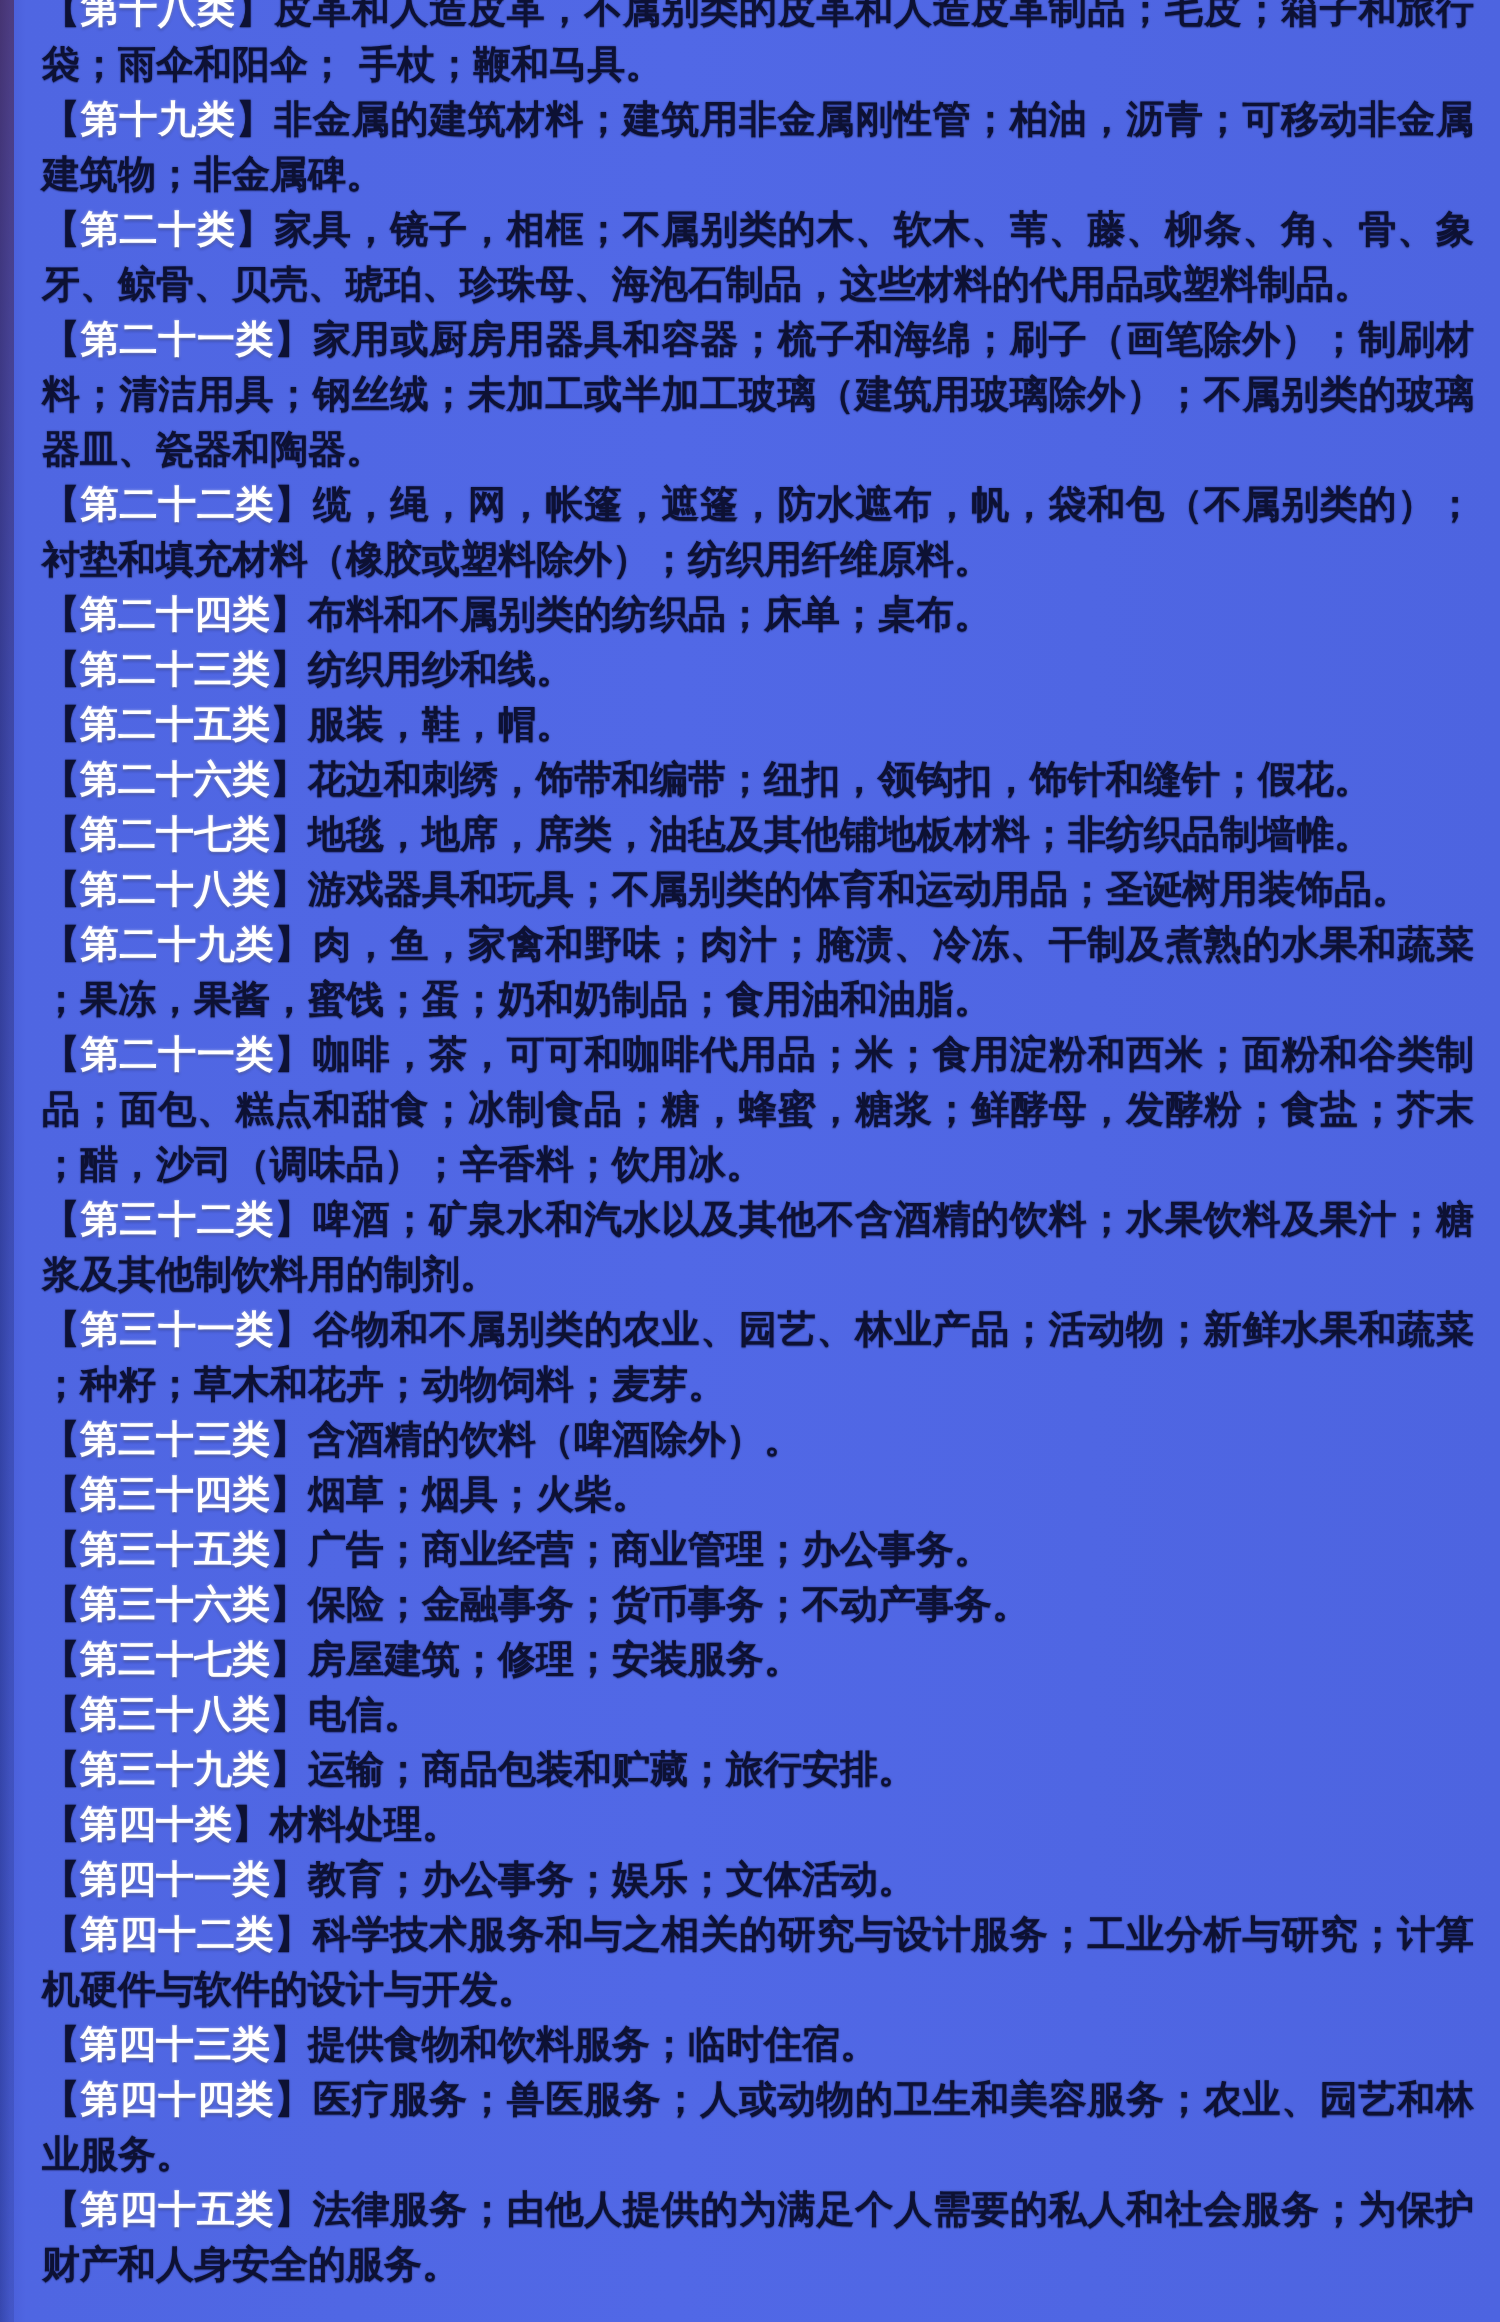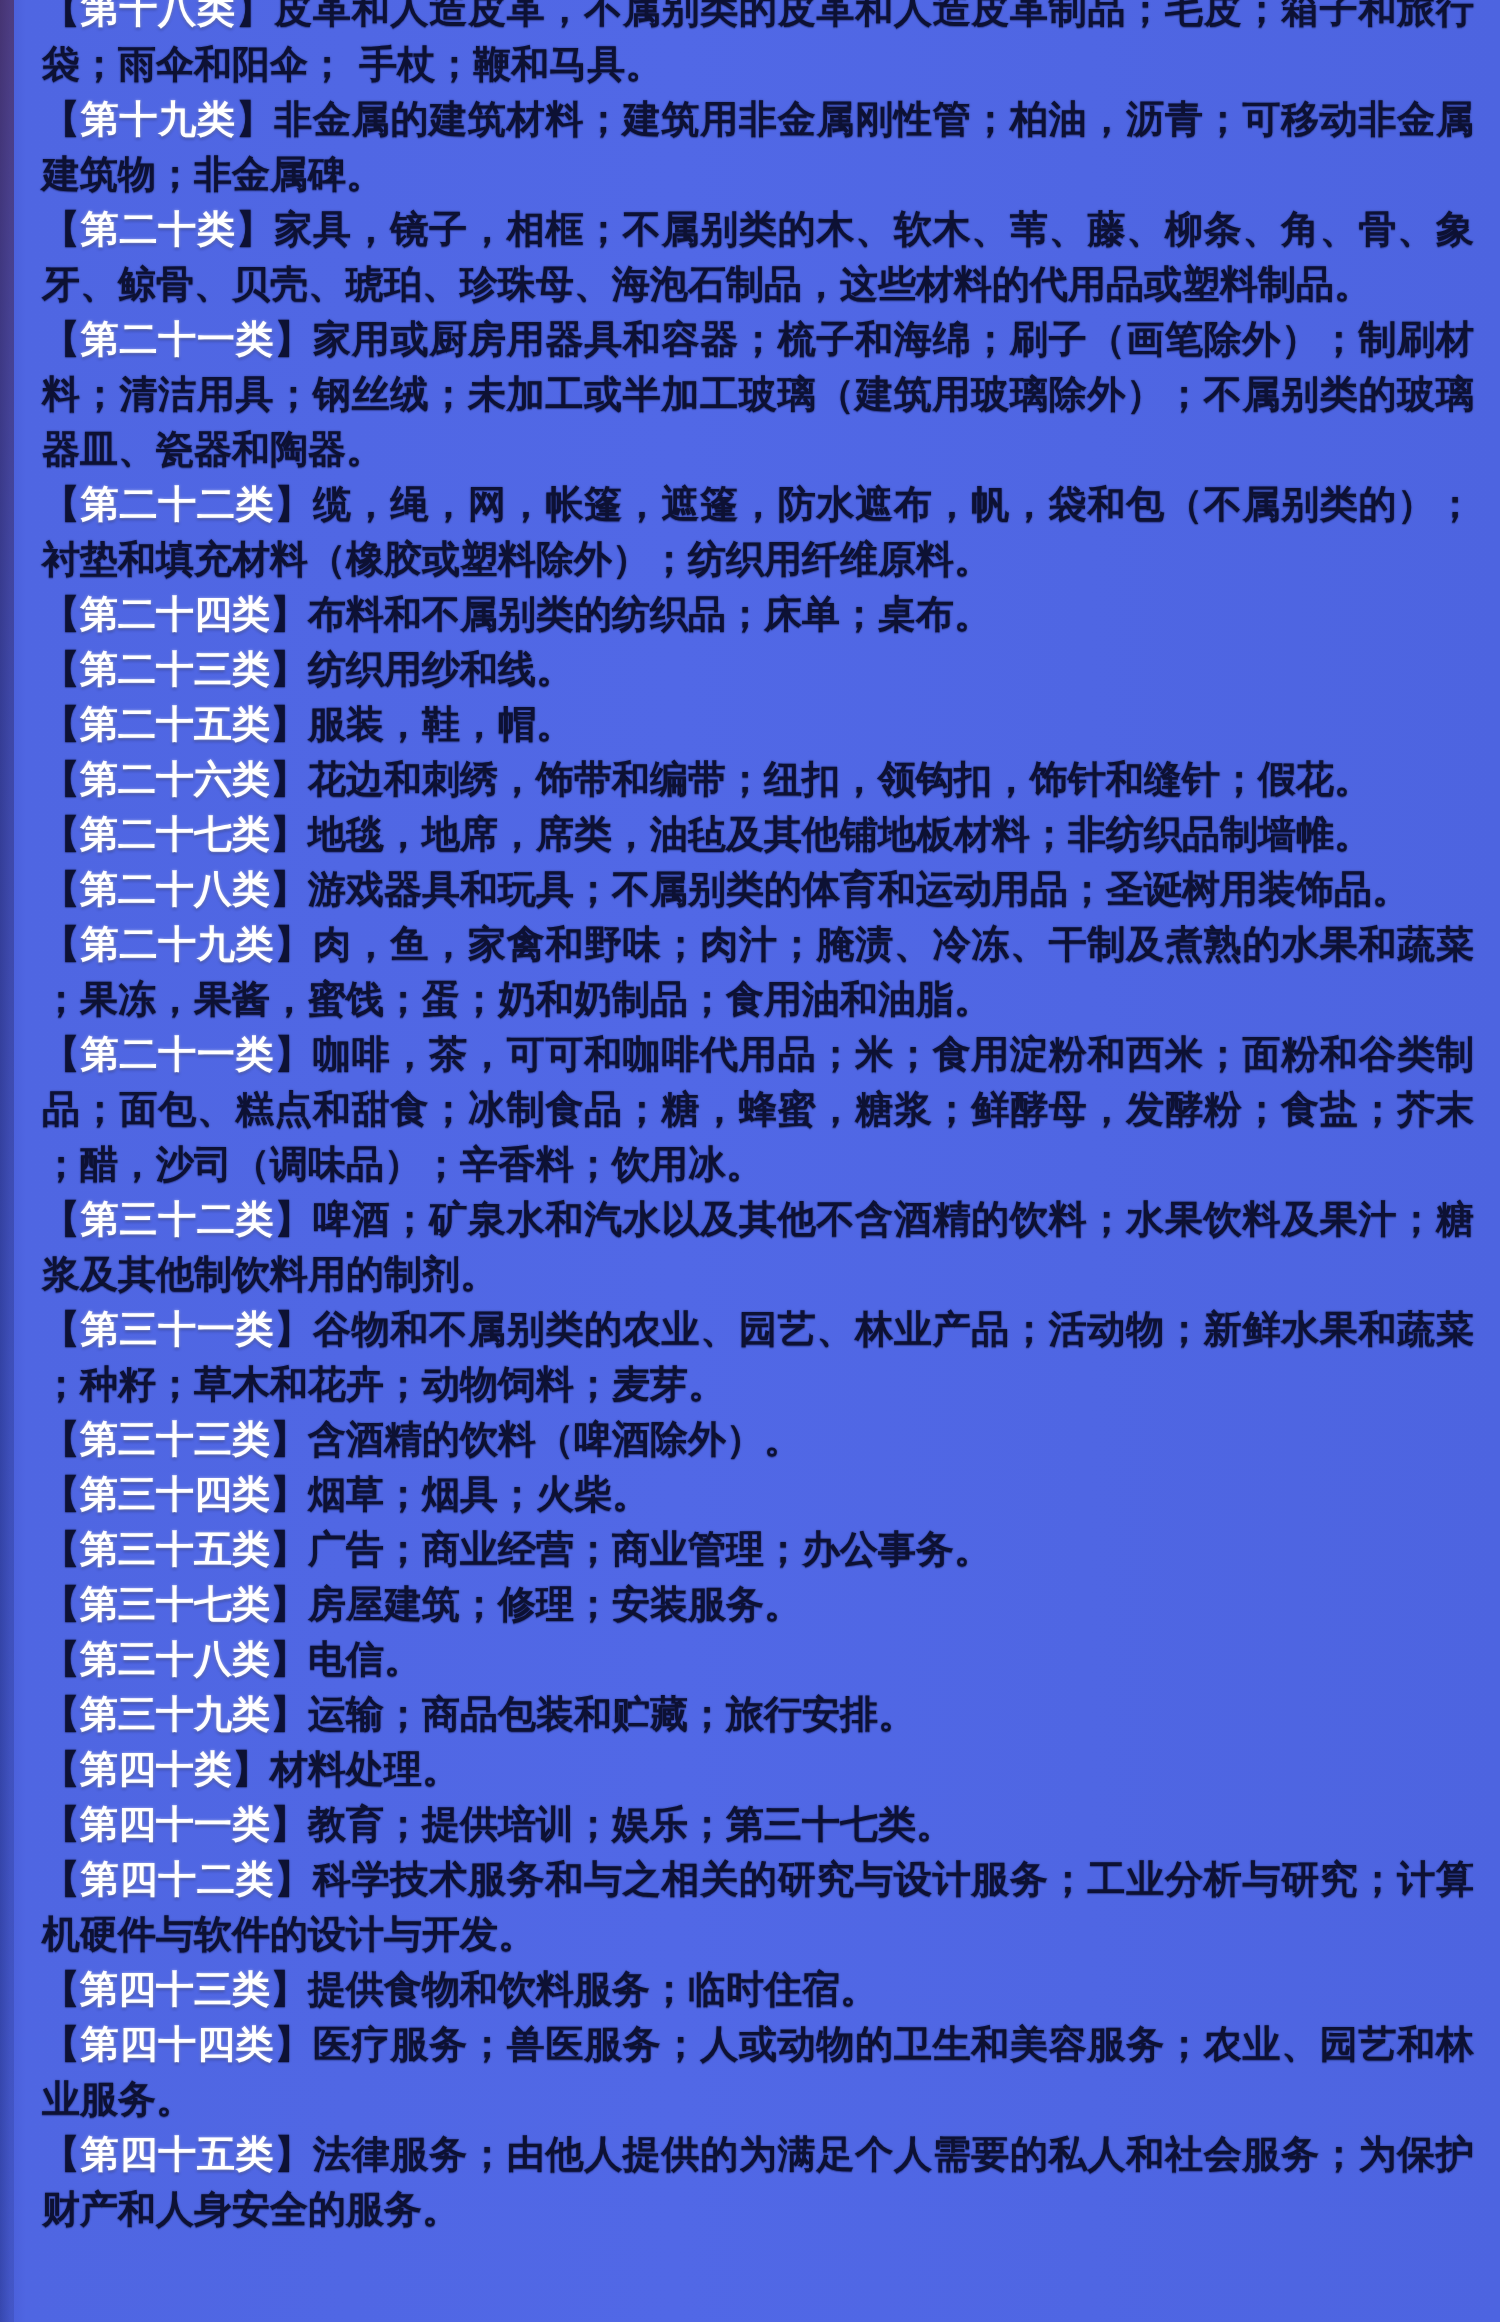--- a/index.html
+++ b/index.html
@@ -68,22 +68,23 @@
     <p class="entry"><span class="bracket">【</span><span class="label">第二十六类</span><span class="bracket">】</span><span class="desc">花边和刺绣，饰带和编带；纽扣，领钩扣，饰针和缝针；假花。</span></p>
     <p class="entry"><span class="bracket">【</span><span class="label">第二十七类</span><span class="bracket">】</span><span class="desc">地毯，地席，席类，油毡及其他铺地板材料；非纺织品制墙帷。</span></p>
     <p class="entry"><span class="bracket">【</span><span class="label">第二十八类</span><span class="bracket">】</span><span class="desc">游戏器具和玩具；不属别类的体育和运动用品；圣诞树用装饰品。</span></p>
     <p class="entry"><span class="bracket">【</span><span class="label">第二十九类</span><span class="bracket">】</span><span class="desc">肉，鱼，家禽和野味；肉汁；腌渍、冷冻、干制及煮熟的水果和蔬菜；果冻，果酱，蜜饯；蛋；奶和奶制品；食用油和油脂。</span></p>
     <p class="entry"><span class="bracket">【</span><span class="label">第二十一类</span><span class="bracket">】</span><span class="desc">咖啡，茶，可可和咖啡代用品；米；食用淀粉和西米；面粉和谷类制品；面包、糕点和甜食；冰制食品；糖，蜂蜜，糖浆；鲜酵母，发酵粉；食盐；芥末；醋，沙司（调味品）；辛香料；饮用冰。</span></p>
     <p class="entry"><span class="bracket">【</span><span class="label">第三十二类</span><span class="bracket">】</span><span class="desc">啤酒；矿泉水和汽水以及其他不含酒精的饮料；水果饮料及果汁；糖浆及其他制饮料用的制剂。</span></p>
     <p class="entry"><span class="bracket">【</span><span class="label">第三十一类</span><span class="bracket">】</span><span class="desc">谷物和不属别类的农业、园艺、林业产品；活动物；新鲜水果和蔬菜；种籽；草木和花卉；动物饲料；麦芽。</span></p>
     <p class="entry"><span class="bracket">【</span><span class="label">第三十三类</span><span class="bracket">】</span><span class="desc">含酒精的饮料（啤酒除外）。</span></p>
     <p class="entry"><span class="bracket">【</span><span class="label">第三十四类</span><span class="bracket">】</span><span class="desc">烟草；烟具；火柴。</span></p>
     <p class="entry"><span class="bracket">【</span><span class="label">第三十五类</span><span class="bracket">】</span><span class="desc">广告；商业经营；商业管理；办公事务。</span></p>
+    <p class="entry"><span class="bracket">【</span><span class="label">第三十六类</span><span class="bracket">】</span><span class="desc">保险；金融事务；货币事务；不动产事务。</span></p>
     <p class="entry"><span class="bracket">【</span><span class="label">第三十七类</span><span class="bracket">】</span><span class="desc">房屋建筑；修理；安装服务。</span></p>
     <p class="entry"><span class="bracket">【</span><span class="label">第三十八类</span><span class="bracket">】</span><span class="desc">电信。</span></p>
     <p class="entry"><span class="bracket">【</span><span class="label">第三十九类</span><span class="bracket">】</span><span class="desc">运输；商品包装和贮藏；旅行安排。</span></p>
     <p class="entry"><span class="bracket">【</span><span class="label">第四十类</span><span class="bracket">】</span><span class="desc">材料处理。</span></p>
-    <p class="entry"><span class="bracket">【</span><span class="label">第四十一类</span><span class="bracket">】</span><span class="desc">教育；提供培训；娱乐；第三十七类。</span></p>
+    <p class="entry"><span class="bracket">【</span><span class="label">第四十一类</span><span class="bracket">】</span><span class="desc">教育；办公事务；娱乐；文体活动。</span></p>
     <p class="entry"><span class="bracket">【</span><span class="label">第四十二类</span><span class="bracket">】</span><span class="desc">科学技术服务和与之相关的研究与设计服务；工业分析与研究；计算机硬件与软件的设计与开发。</span></p>
     <p class="entry"><span class="bracket">【</span><span class="label">第四十三类</span><span class="bracket">】</span><span class="desc">提供食物和饮料服务；临时住宿。</span></p>
     <p class="entry"><span class="bracket">【</span><span class="label">第四十四类</span><span class="bracket">】</span><span class="desc">医疗服务；兽医服务；人或动物的卫生和美容服务；农业、园艺和林业服务。</span></p>
     <p class="entry"><span class="bracket">【</span><span class="label">第四十五类</span><span class="bracket">】</span><span class="desc">法律服务；由他人提供的为满足个人需要的私人和社会服务；为保护财产和人身安全的服务。</span></p>
   </div>
 
 </body></html>

